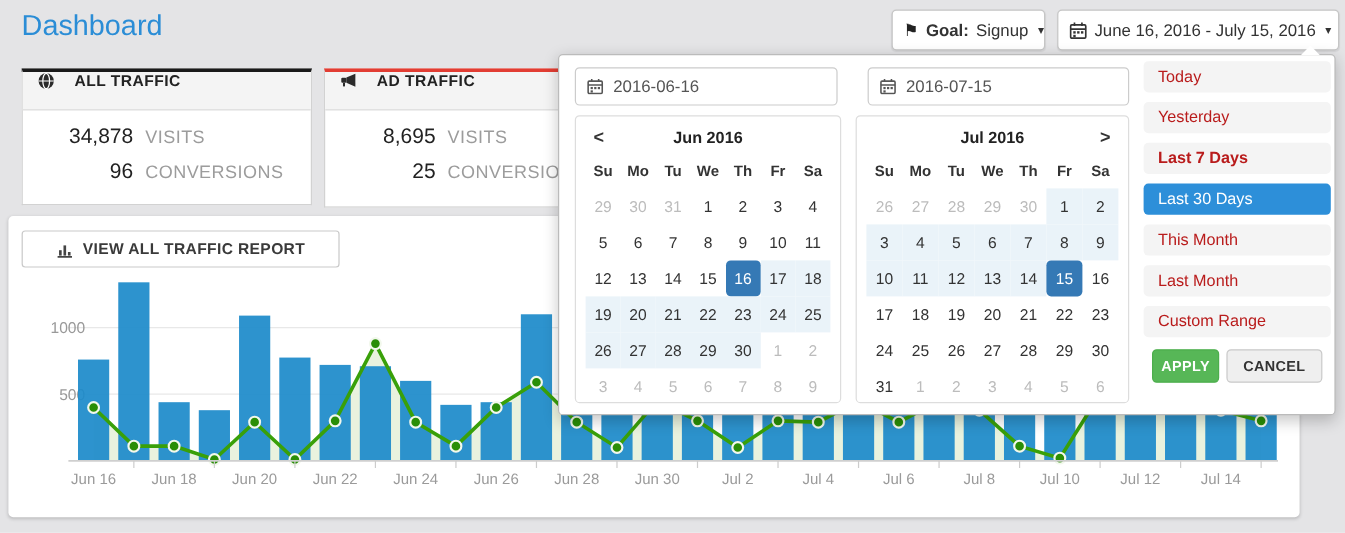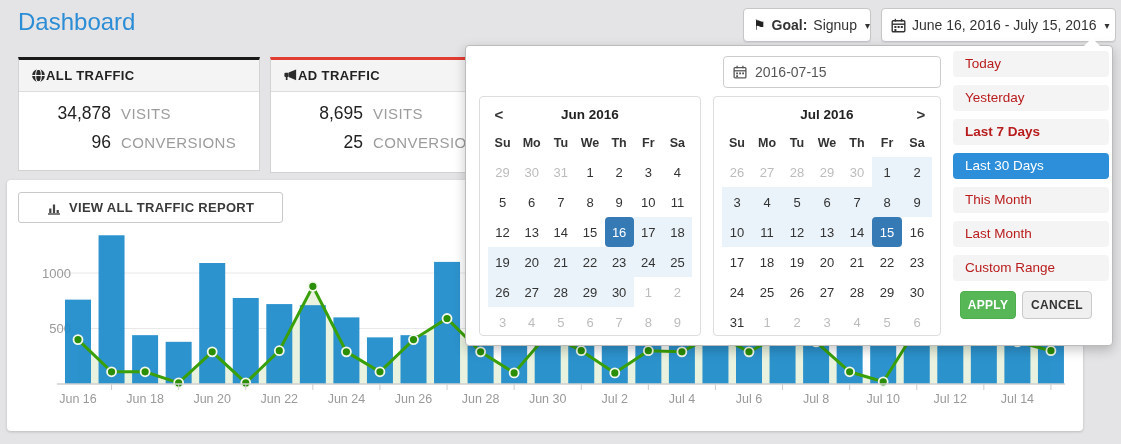--- a/index.html
+++ b/index.html
@@ -13,21 +13,21 @@
           box-shadow:0 1px 1px rgba(0,0,0,.07);cursor:pointer;box-sizing:border-box;white-space:nowrap}
   #goal-btn{left:743px;width:128px}
   #date-btn{left:881px;width:235px}
   .flag{font-size:14px;color:#222}
   .bold{font-weight:bold}
   .caret{font-size:10px;color:#333;margin-left:2px}
 
   .card{position:absolute;top:57px;background:#fff;border:1px solid #d2d2d2;border-top:3px solid #1a1a1a;box-sizing:border-box}
   #card-all{left:18px;width:242px;height:114px}
   #card-ad{left:270px;width:260px;height:116px}
-  .card-head{height:31px;background:#f4f4f4;border-bottom:1px solid #ddd;display:flex;align-items:center;gap:0;
+  .card-head{height:31px;background:#f4f4f4;border-bottom:1px solid #ddd;display:flex;gap:16px;
              padding:0 12px;font-weight:bold;font-size:13px;color:#222;letter-spacing:.4px}
   .card-body{padding:11px 12px 0}
   .stat-row{display:flex;align-items:baseline;margin-bottom:8px}
   .stat-num{width:80px;text-align:right;font-weight:normal;font-size:17.5px;color:#222}
   .stat-label{margin-left:10px;font-size:15px;color:#9c9c9c;letter-spacing:.4px}
 
   .panel{position:absolute;left:7px;top:180px;width:1076px;height:251px;background:#fff;border-radius:4px;
          box-shadow:0 1px 3px rgba(0,0,0,.18)}
   .view-btn{position:absolute;left:11px;top:12px;display:flex;align-items:center;gap:8px;background:#fff;
             border:1px solid #c9c9c9;border-radius:3px;padding:7px 28px;font-size:13px;font-weight:bold;
@@ -56,21 +56,21 @@
   .cal td.muted{color:#bcbcbc}
   .cal td.range{background:#eaf3f9;border-radius:0}
   .cal td.selected{background:#3579b5;color:#fff;border-radius:4px}
 
   .range-item{position:absolute;left:487px;width:156px;height:26px;line-height:26px;padding-left:12px;
               box-sizing:border-box;background:#f4f4f4;border-radius:4px;font-size:13.5px;color:#b91c1c;cursor:pointer}
   .range-item.active{background:#2d8fd9;color:#fff}
   .dp-btn{position:absolute;top:245px;height:28px;border-radius:4px;font-size:12px;font-weight:bold;
           letter-spacing:.3px;cursor:pointer;font-family:Liberation Sans, sans-serif}
   #apply-btn{left:494px;width:56px;background:#57b757;border:1px solid #4cae4c;color:#fff}
-  #cancel-btn{left:556px;width:70px;background:#efefef;border:1px solid #c9c9c9;color:#333}
+  #cancel-btn{left:556px;width:80px;background:#efefef;border:1px solid #c9c9c9;color:#333}
 
   svg.icon{flex:none}
 </style>
 </head>
 <body>
 
 <div class="stage">
 
   <div class="page-title">Dashboard</div>
 
@@ -245,20 +245,33 @@
         <rect x="5.9" y="3.5" width="2.2" height="8.5" fill="#444"></rect>
         <rect x="9.6" y="9" width="2.2" height="3" fill="#444"></rect>
       </svg>
       <span>VIEW ALL TRAFFIC REPORT</span>
     </button>
   </div>
 
   <div class="popup">
     <div class="popup-caret"></div>
 
+    <div class="dp-input" id="dp-start">
+      <svg class="icon" width="14" height="14" viewBox="0 0 15 15">
+        <rect x="1.2" y="2.8" width="12.6" height="11" rx="1" fill="none" stroke="#555" stroke-width="1.4"></rect>
+        <line x1="1.2" y1="6.2" x2="13.8" y2="6.2" stroke="#555" stroke-width="1.4"></line>
+        <line x1="4.4" y1="0.8" x2="4.4" y2="3.6" stroke="#555" stroke-width="1.4"></line>
+        <line x1="10.6" y1="0.8" x2="10.6" y2="3.6" stroke="#555" stroke-width="1.4"></line>
+        <rect x="3.4" y="8" width="2" height="2" fill="#555"></rect>
+          <rect x="6.6" y="8" width="2" height="2" fill="#555"></rect>
+        <rect x="9.8" y="8" width="2" height="2" fill="#555"></rect>
+          <rect x="3.4" y="11" width="2" height="2" fill="#555"></rect>
+      </svg>
+      <span>2016-06-16</span>
+    </div>
     <div class="dp-input" id="dp-end">
       <svg class="icon" width="14" height="14" viewBox="0 0 15 15">
         <rect x="1.2" y="2.8" width="12.6" height="11" rx="1" fill="none" stroke="#555" stroke-width="1.4"></rect>
         <line x1="1.2" y1="6.2" x2="13.8" y2="6.2" stroke="#555" stroke-width="1.4"></line>
         <line x1="4.4" y1="0.8" x2="4.4" y2="3.6" stroke="#555" stroke-width="1.4"></line>
         <line x1="10.6" y1="0.8" x2="10.6" y2="3.6" stroke="#555" stroke-width="1.4"></line>
         <rect x="3.4" y="8" width="2" height="2" fill="#555"></rect>
           <rect x="6.6" y="8" width="2" height="2" fill="#555"></rect>
         <rect x="9.8" y="8" width="2" height="2" fill="#555"></rect>
           <rect x="3.4" y="11" width="2" height="2" fill="#555"></rect>

